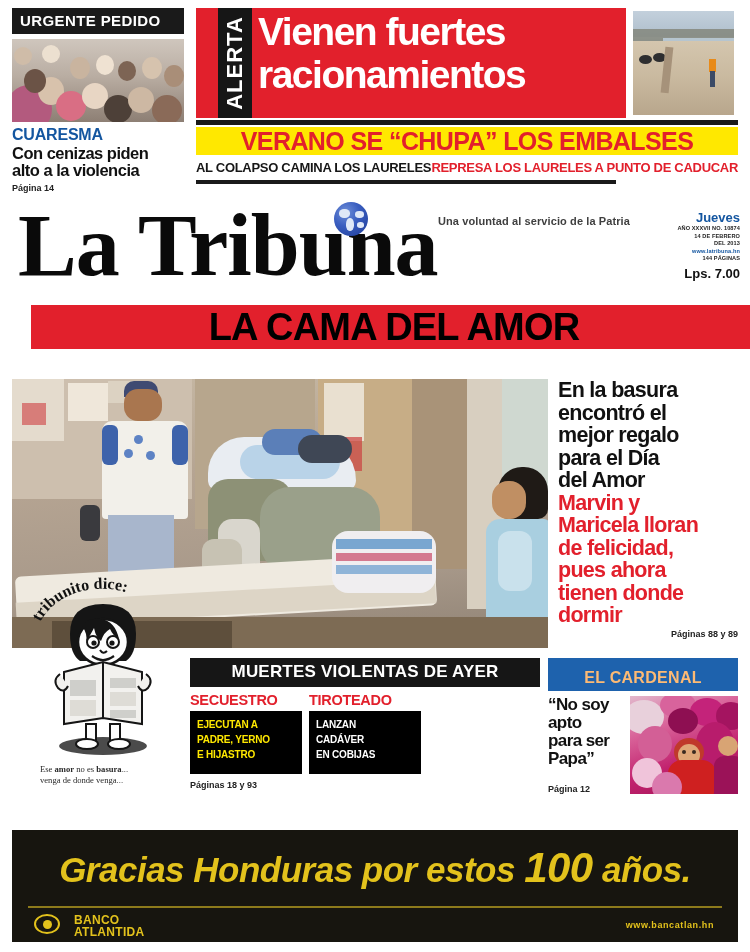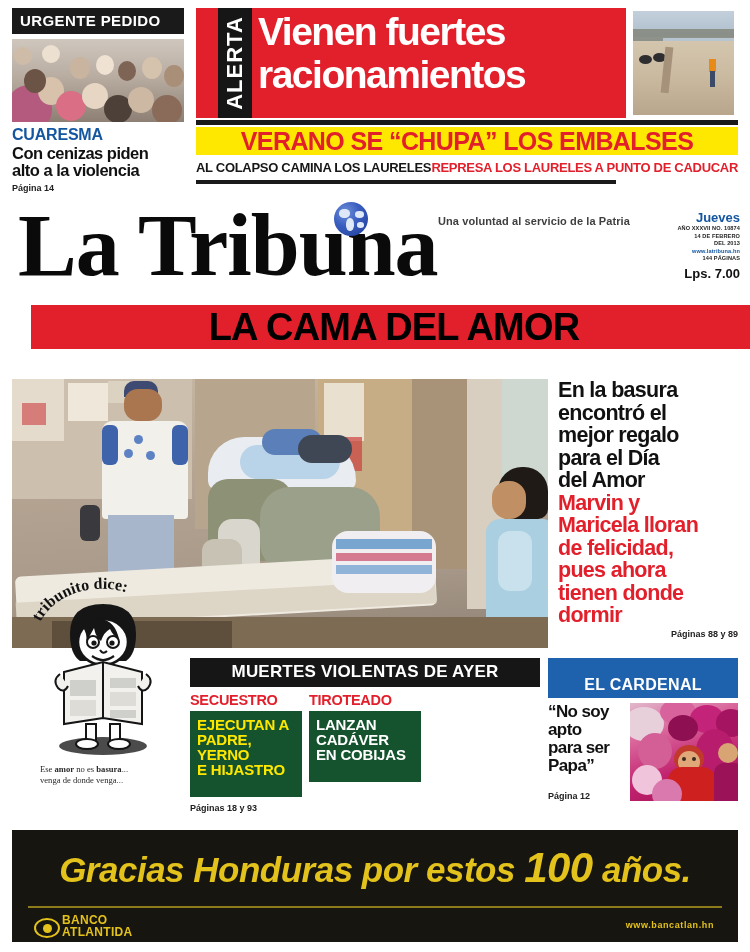--- a/index.html
+++ b/index.html
@@ -230,39 +230,39 @@
   #muertes-cols {
     display: flex; gap: 7px; margin-top: 5px;
   }
   .mcol { width: 112px; }
   .mcol .kicker {
     color: #e2202c; font-weight: bold;
     font-size: 14.5px; letter-spacing: -0.3px;
     margin-bottom: 3px;
   }
   .mcol .box {
-    background: #14532d;
-    padding: 6px 7px 20px;
-    font-weight: bold; font-size: 15px; line-height: 15px;
+    background: #000000;
+    padding: 6px 7px 12px;
+    font-weight: bold; font-size: 10px; line-height: 15px;
     letter-spacing: -0.2px;
     min-height: 56px;
   }
   .box.yellow { color: #ffe800; }
   .box.white  { color: #ffffff; }
   #muertes-pages {
     margin-top: 6px;
     font-size: 9px; font-weight: bold; color: #222;
   }
 
   
   #cardenal { left: 548px; top: 658px; width: 190px; }
   #cardenal-bar {
-    background: #1e62ad; color: #ffffff;
+    background: #1e62ad; color: #fdba74;
     font-weight: bold; font-size: 16px;
-    text-align: center; padding: 18px 0 4px;
+    text-align: center; padding: 11px 0 4px;
     letter-spacing: .3px;
   }
   #cardenal-body { display: flex; margin-top: 5px; }
   #cardenal-text { width: 78px; }
   #cardenal-quote {
     color: #111; font-weight: bold;
     font-size: 17px; line-height: 18px;
     letter-spacing: -0.6px;
   }
   #cardenal-page {
@@ -290,21 +290,21 @@
     font-style: italic; font-weight: bold;
     font-size: 35px; letter-spacing: -0.5px;
   }
   #ad-headline .num { font-size: 42px; font-style: italic; }
   #ad-rule {
     position: absolute; left: 16px; top: 76px;
     width: 694px; height: 2px; background: #8d7a1b;
   }
   #ad-logo {
     position: absolute; left: 22px; top: 84px;
-    display: flex; align-items: flex-end; gap: 2px;
+    display: flex; align-items: flex-start; gap: 14px;
   }
   #ad-logo-mark {
     width: 26px; height: 20px; border-radius: 50%;
     border: 2px solid #e3c21c;
     display: flex; align-items: center; justify-content: center;
   }
   #ad-logo-mark i {
     display: block; width: 9px; height: 9px; border-radius: 50%;
     background: #e3c21c; font-style: normal;
   }

